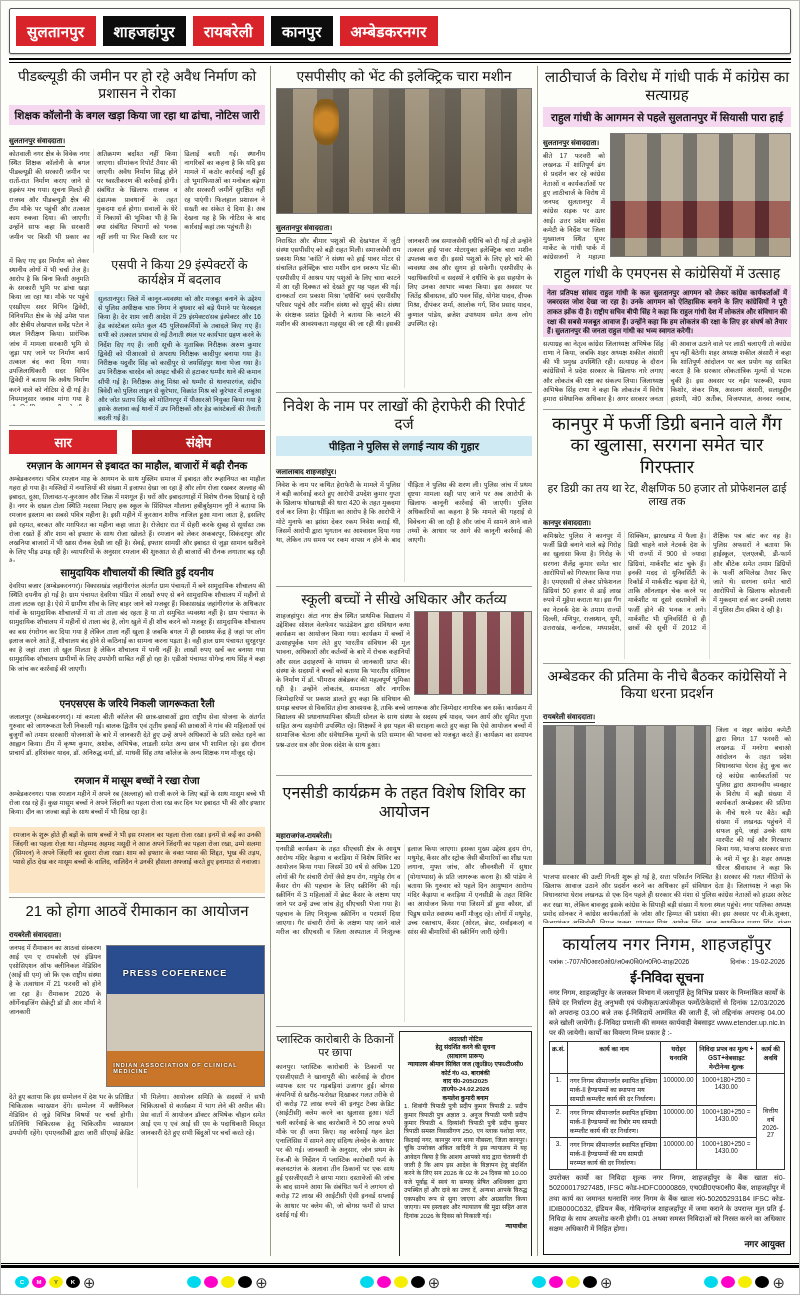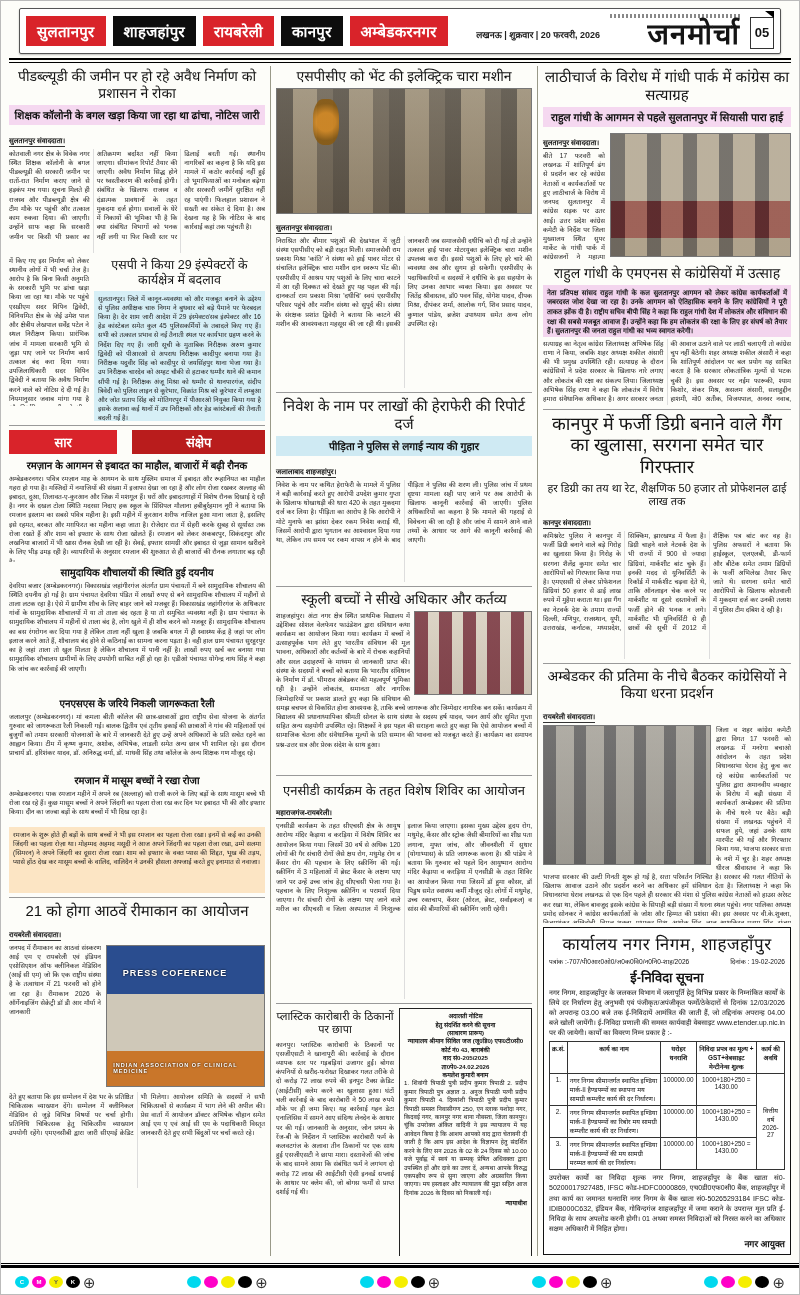--- a/index.html
+++ b/index.html
@@ -1,21 +1,21 @@
 <!DOCTYPE html>
 <html lang="hi"><head>
 <meta charset="utf-8">
 <style>
   * { margin:0; padding:0; box-sizing:border-box; }
   body { background:#e8e8e4; font-family:"Liberation Sans","DejaVu Sans",sans-serif; }
   .page { width:800px; height:1295px; margin:0 auto; background:#fdfdf9; color:#141414;
           position:relative; overflow:hidden; border:1px solid #bbb; }
 
   
-  .mast { margin:7px 18px 0; height:46px; border:1px solid #555; border-radius:2px;
+  .mast { margin:7px 8px 0; height:46px; border:1px solid #555; border-radius:2px;
           display:flex; align-items:center; padding:0 6px; background:#fff;
           box-shadow:0 1px 2px rgba(0,0,0,.25); }
   .tabs { display:flex; gap:7px; }
   .tab { font-size:15px; font-weight:bold; color:#fff; padding:5px 11px; letter-spacing:.3px; }
   .tab.red { background:#d9232a; }
   .tab.black { background:#0d0d0d; }
   .mast-right { margin-left:auto; display:flex; align-items:flex-end; gap:10px; }
   .dateline { font-size:9px; font-weight:bold; color:#222; margin-bottom:8px; }
   .paper { text-align:right; }
   .tagline-bar { height:4px; width:130px; margin-left:auto; margin-bottom:2px;
@@ -32,21 +32,21 @@
   .col { overflow:hidden; }
   .colA { width:256px; }
   .colB { width:262px; }
   .colC { flex:1; }
   .col + .col { border-left:1px solid #998; margin-left:5px; padding-left:5px; }
   .hr { border-top:1px solid #999; margin:4px 0; }
 
   
   .hl { font-weight:normal; text-align:center; line-height:1.2; margin:2px 0 3px; }
   .hl.s12 { font-size:12.5px; } .hl.s14 { font-size:14px; } .hl.s15 { font-size:15px; }
-  .hl.s16 { font-size:13px;margin-top:7px; } .hl.s18 { font-size:18px; } .hl.s11 { font-size:11px; }
+  .hl.s16 { font-size:16px;margin-top:7px; } .hl.s18 { font-size:18px; } .hl.s11 { font-size:11px; }
   .box { font-weight:bold; font-size:10.5px; text-align:center; padding:3px 4px; margin:2px 0 4px; }
   .box.pink { background:#f5d8f0; }
   .box.blue { background:#cfeaf3; }
   .byline { font-size:7px; font-weight:bold; border-bottom:1px solid #333; display:inline-block;
             padding-bottom:1px; margin:1px 0 2px; }
   .body { font-size:6.6px; line-height:1.4; text-align:justify; color:#1b1b1b; overflow:hidden; }
   .cols3 { columns:3; column-gap:7px; column-rule:1px solid #ddd; }
   .cols2 { columns:2; column-gap:7px; column-rule:1px solid #ddd; }
   .hiblue { background:#d6eff6; padding:3px 4px; }
   .hipink { background:#f3d5ee; padding:3px 4px; font-weight:bold; }
@@ -118,30 +118,20 @@
 
 <div class="page">
 
   <header class="mast">
     <div class="tabs">
       <span class="tab red">सुलतानपुर</span>
       <span class="tab black">शाहजहांपुर</span>
       <span class="tab red">रायबरेली</span>
       <span class="tab black">कानपुर</span>
       <span class="tab red">अम्बेडकरनगर</span>
-    </div>
-    <div class="mast-right">
-      <span class="dateline">लखनऊ | शुक्रवार | 20 फरवरी, 2026</span>
-      <div class="paper">
-        <div class="tagline-bar"></div>
-        <span class="paper-name">जनमोर्चा</span>
-      </div>
-      <div class="page-badge">
-        <span>05</span>
-      </div>
     </div>
   </header>
   <div class="double-rule"></div>
 
   <main class="content">
 
     <section class="col colA">
       <article>
         <h2 class="hl s14">पीडब्ल्यूडी की जमीन पर हो रहे अवैध निर्माण को प्रशासन ने रोका</h2>
         <div class="box pink">शिक्षक कॉलोनी के बगल खड़ा किया जा रहा था ढांचा, नोटिस जारी</div>

